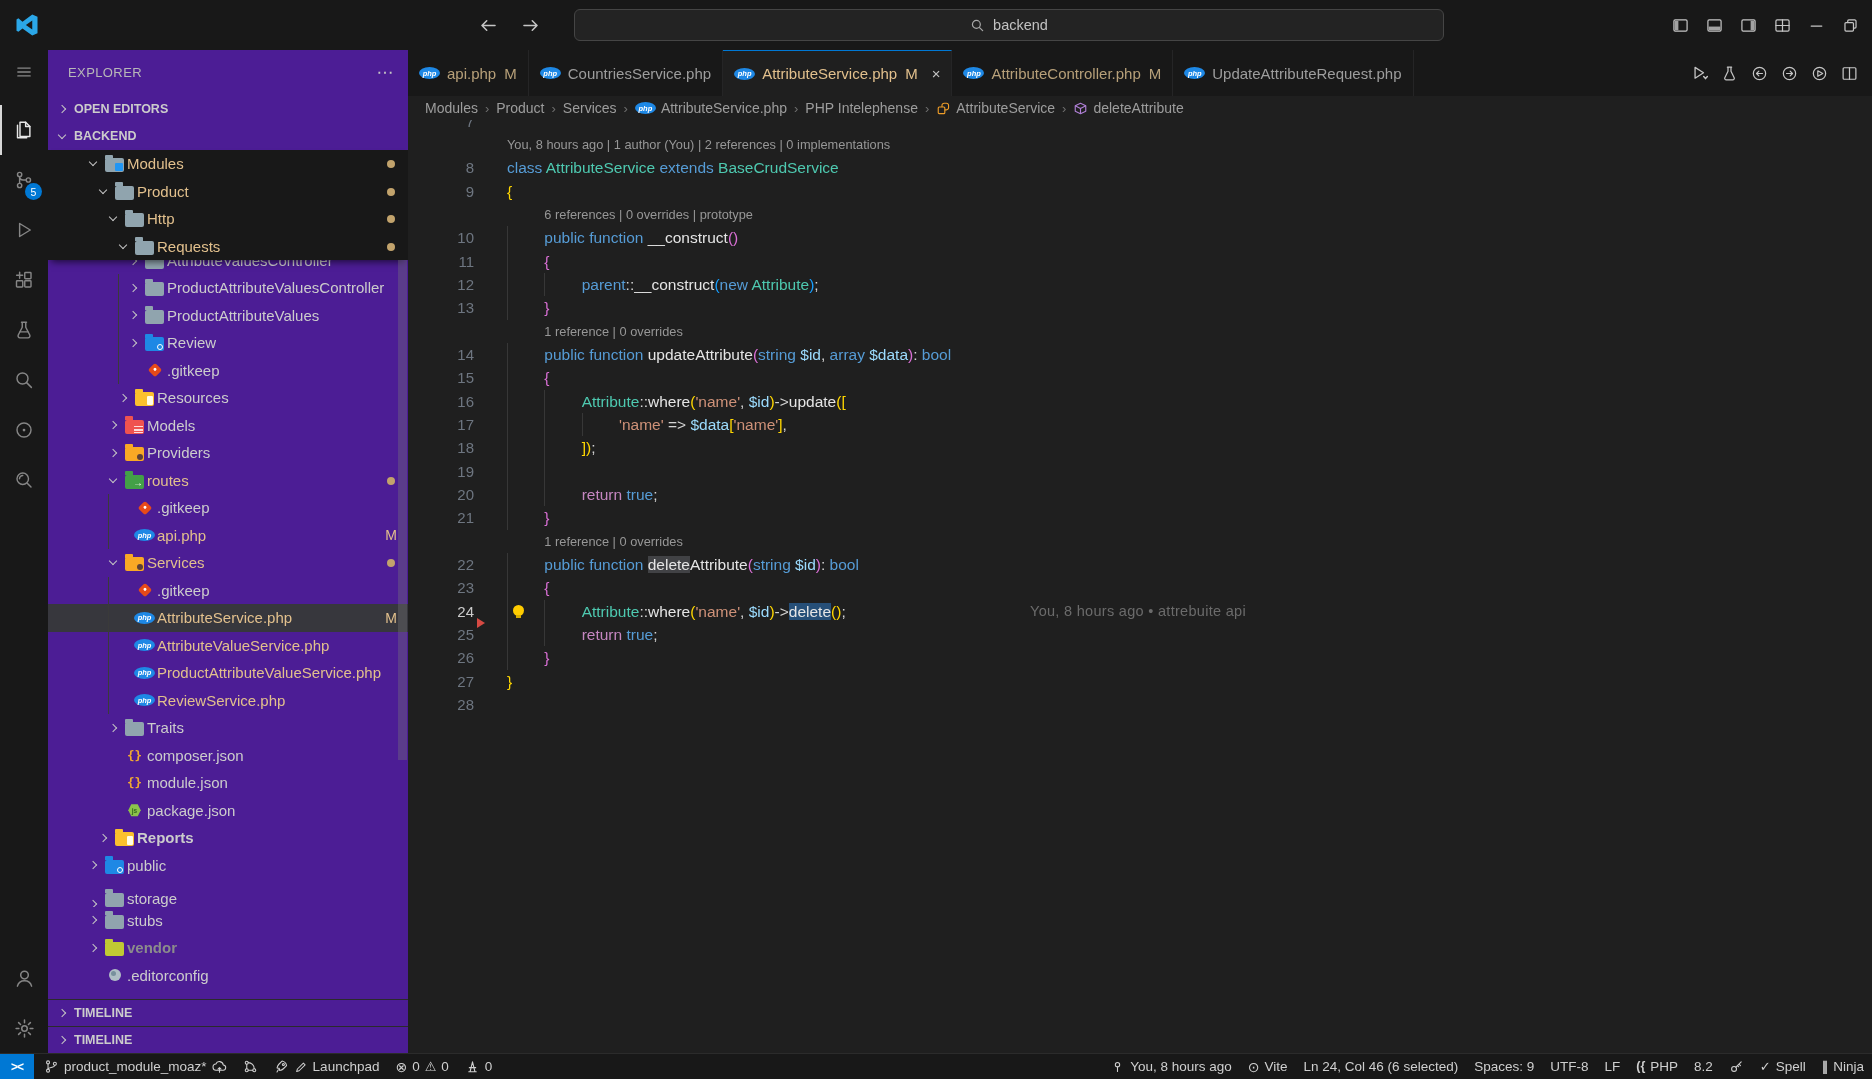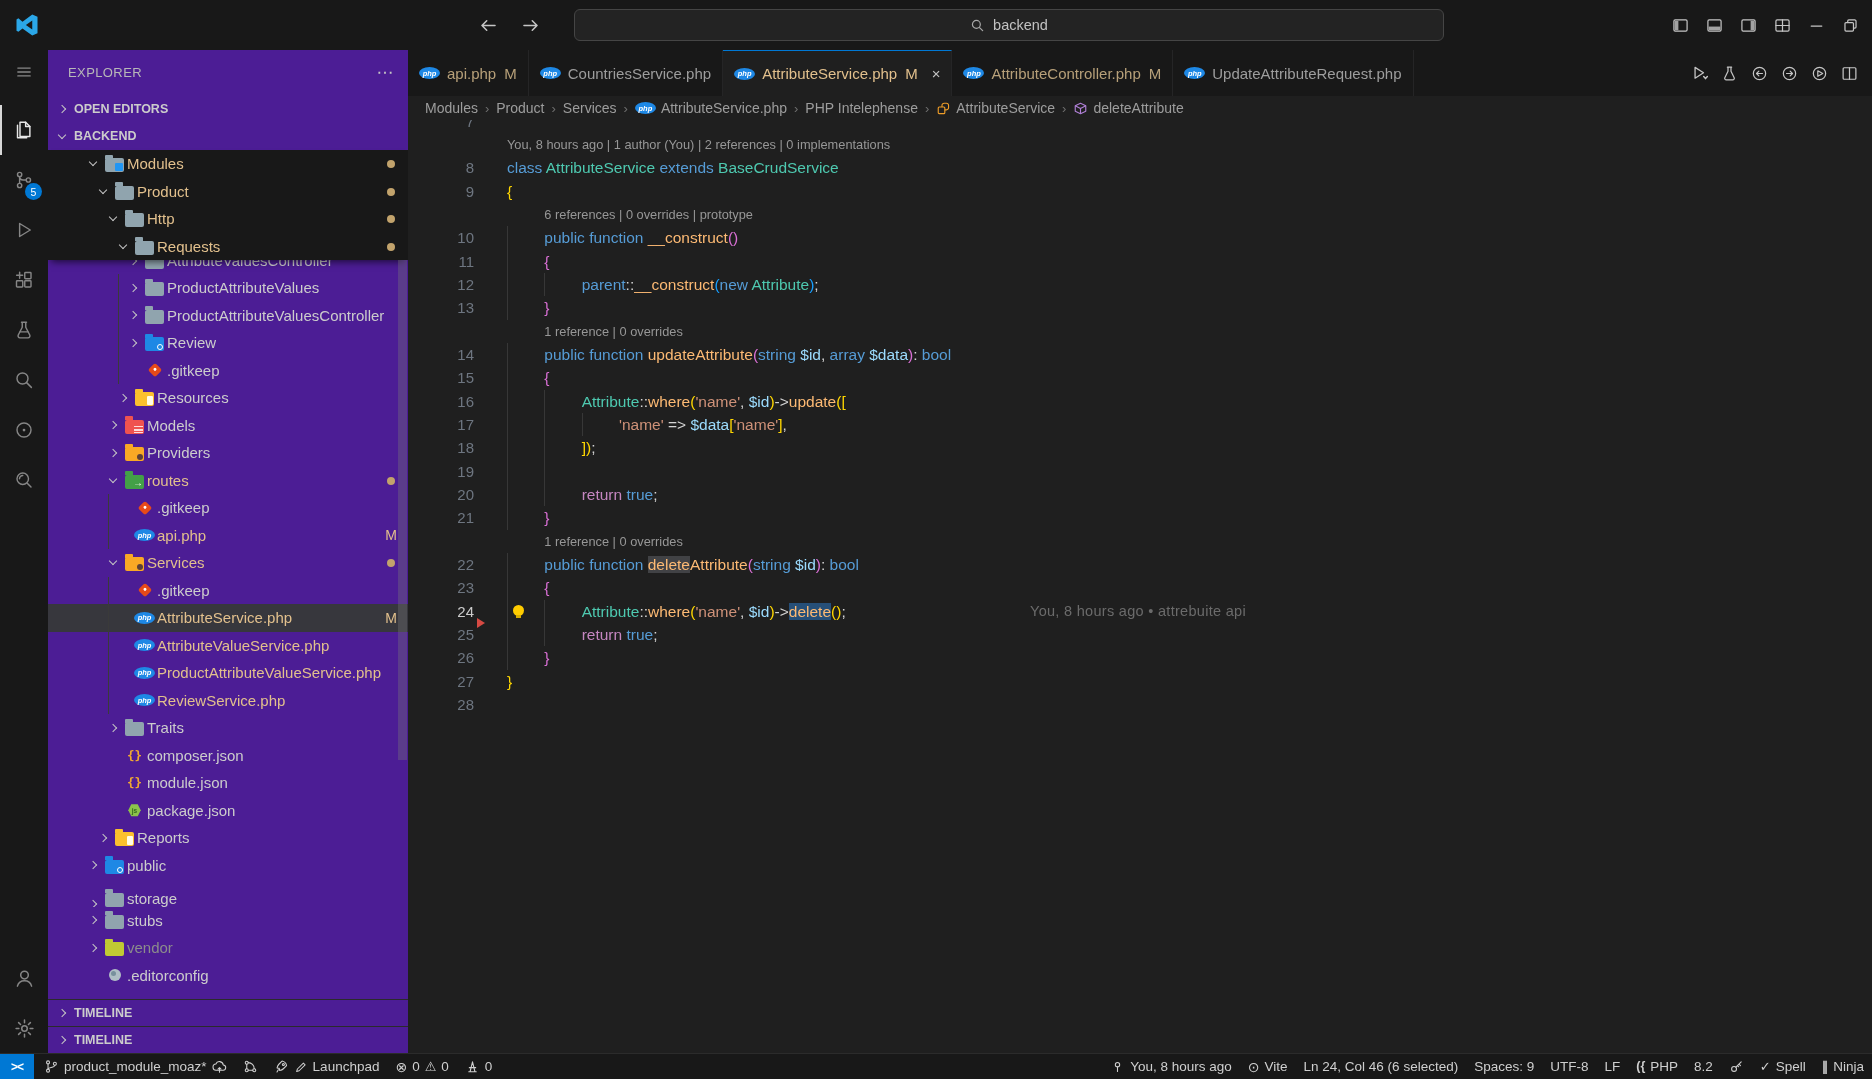--- a/index.html
+++ b/index.html
@@ -90,21 +90,21 @@
   .crumbs .ci{display:flex;align-items:center;gap:5px;cursor:pointer}
 
   
   .code{position:relative;font-family:"DejaVu Sans Mono",monospace;font-size:15.5px;padding-top:0;flex:1;overflow:hidden}
   .line{height:23.33px;line-height:23.33px;white-space:pre;position:relative}
   .line .num{position:absolute;left:0;top:0;width:66px;text-align:right;color:#6e7681;font-size:15px}
   .line.activeln .num{color:#cccccc}
   .line .ltxt{display:block;margin-left:99px}
   .iu{display:inline-block;width:37.33px;height:23.33px;box-shadow:inset 1px 0 0 #373737;vertical-align:top}
   .lens{color:#979797;font-size:12.8px;font-family:"Liberation Sans",sans-serif;display:block}
-  .s-kw{color:#569CD6}.s-ctrl{color:#C586C0}.s-type{color:#4EC9B0}.s-fn{color:#fdba74}
+  .s-kw{color:#569CD6}.s-ctrl{color:#C586C0}.s-type{color:#4EC9B0}.s-fn{color:#e5e5e5}
   .s-var{color:#9CDCFE}.s-str{color:#CE9178}.s-pun{color:#D4D4D4}
   .s-b1{color:#FFD700}.s-b2{color:#DA70D6}.s-b3{color:#179FFF}
   .s-sel{background:#264F78}.s-whl{background:rgba(99,102,108,.5)}
   .blame{position:absolute;left:622px;top:0;color:#6b6b6b;font-size:14.5px;letter-spacing:.3px}
   .bulb{position:absolute;left:105px;top:5.5px;width:11px;height:11px;border-radius:50%;background:#fc0;cursor:pointer}
   .bulb::after{content:"";position:absolute;left:3px;top:10px;width:5px;height:3px;background:#d7ae00}
   .redmark{position:absolute;left:69px;bottom:-5px;width:0;height:0;border-left:8px solid #d64a43;border-top:5px solid transparent;border-bottom:5px solid transparent}
 
   
   .statusbar{height:26px;background:#181818;border-top:1px solid #2b2b2b;display:flex;align-items:stretch;font-size:13.5px;color:#cfcfcf}
@@ -332,31 +332,31 @@
             </div>
           </div>
           <div class="trow" style="padding-left: 77px;">
             <span class="guide" style="left: 70px;"></span>
             <span class="chevbox">
               <span class="chev closed"></span>
             </span>
             <span class="icobox">
               <span class="fico f-gray"></span>
             </span>
-            <span class="lbl">ProductAttributeValues</span>
+            <span class="lbl">ProductAttributeValuesController</span>
           </div>
           <div class="trow" style="padding-left: 77px;">
             <span class="guide" style="left: 70px;"></span>
             <span class="chevbox">
               <span class="chev closed"></span>
             </span>
             <span class="icobox">
               <span class="fico f-gray"></span>
             </span>
-            <span class="lbl">ProductAttributeValuesController</span>
+            <span class="lbl">ProductAttributeValues</span>
           </div>
           <div class="trow" style="padding-left: 77px;">
             <span class="guide" style="left: 70px;"></span>
             <span class="chevbox">
               <span class="chev closed"></span>
             </span>
             <span class="icobox">
               <span class="fico f-blue">
                 <span class="dec dec-ring"></span>
               </span>
@@ -509,21 +509,21 @@
             </span>
             <span class="lbl">module.json</span>
           </div>
           <div class="trow" style="padding-left: 57px;">
             <span class="chevbox"></span>
             <span class="icobox">
               <span class="nodeico">js</span>
             </span>
             <span class="lbl">package.json</span>
           </div>
-          <div class="trow" style="padding-left: 47px;">
+          <div class="trow" style="padding-left: 47px; font-weight: bold;">
             <span class="chevbox">
               <span class="chev closed"></span>
             </span>
             <span class="icobox">
               <span class="fico f-amber">
                 <span class="dec dec-page"></span>
               </span>
             </span>
             <span class="lbl">Reports</span>
           </div>
@@ -549,21 +549,21 @@
           </div>
           <div class="trow" style="padding-left: 37px;">
             <span class="chevbox">
               <span class="chev closed"></span>
             </span>
             <span class="icobox">
               <span class="fico f-gray"></span>
             </span>
             <span class="lbl">stubs</span>
           </div>
-          <div class="trow dim" style="padding-left: 37px;">
+          <div class="trow dim" style="padding-left: 37px; font-weight: bold;">
             <span class="chevbox">
               <span class="chev closed"></span>
             </span>
             <span class="icobox">
               <span class="fico f-olive"></span>
             </span>
             <span class="lbl">vendor</span>
           </div>
           <div class="trow" style="padding-left: 37px;">
             <span class="chevbox"></span>

